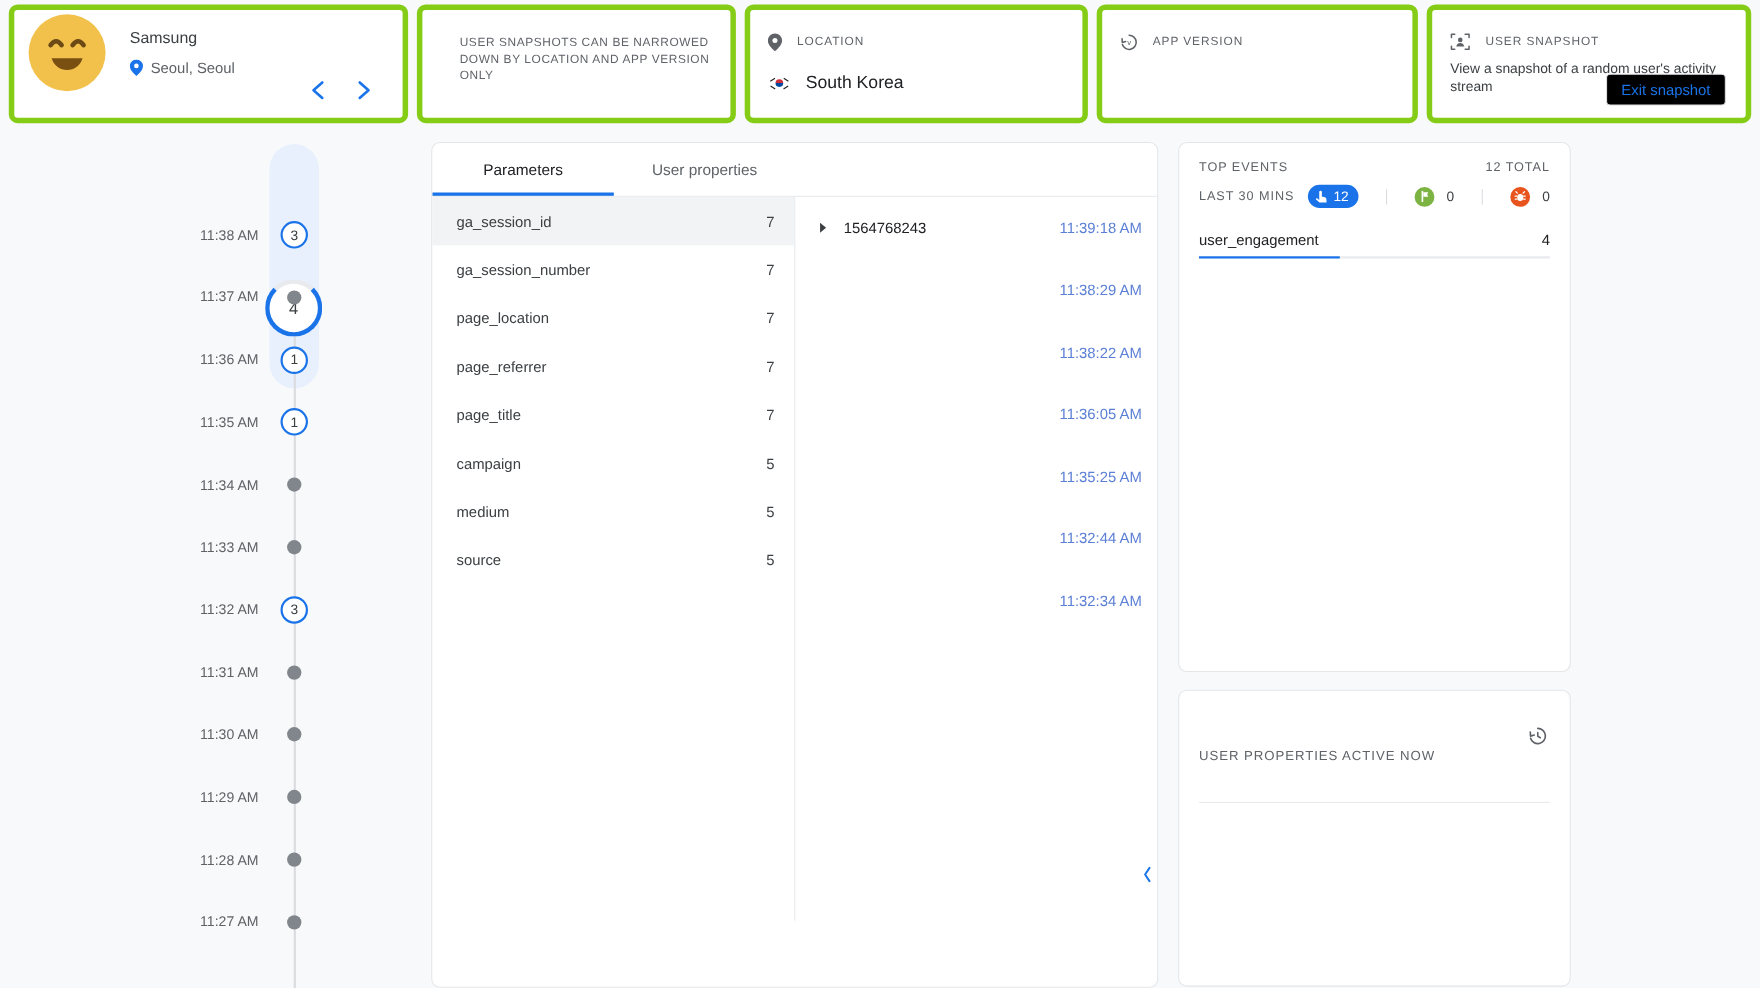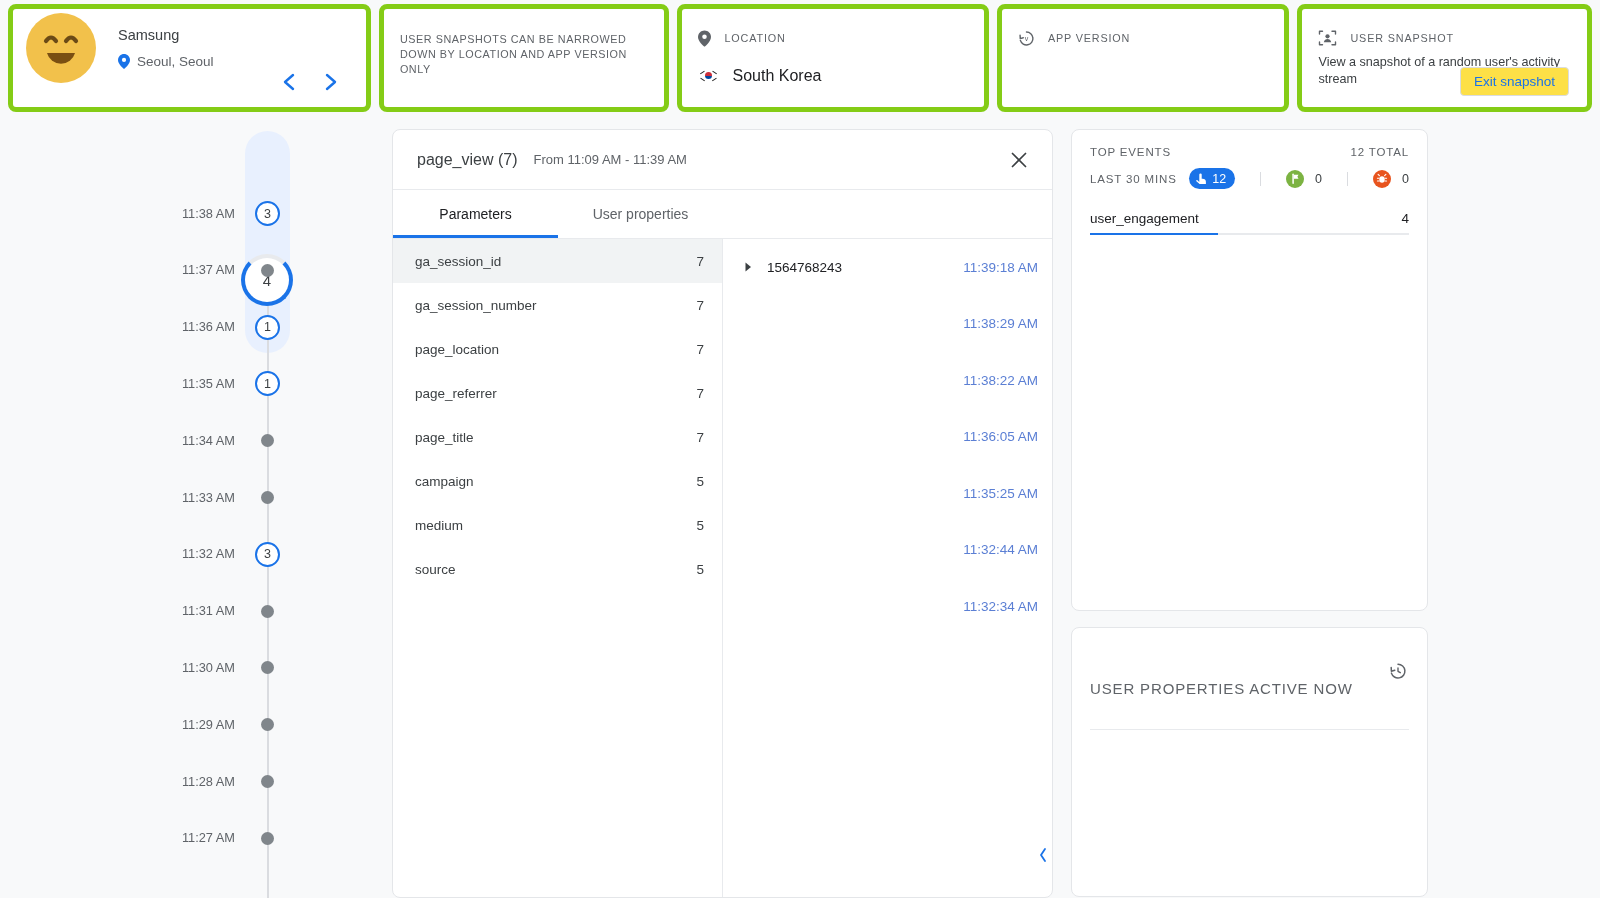--- a/index.html
+++ b/index.html
@@ -83,20 +83,21 @@
   }
 
   .note-text {
     font-size: 10.8px;
     letter-spacing: .55px;
     line-height: 15px;
     color: #5f6368;
     text-transform: uppercase;
     max-width: 250px;
     padding-top: 3px;
+    margin-left: 18px;
   }
 
   .card-label-row {
     display: flex; align-items: center; gap: 13px;
     height: 18px;
   }
   .card-label {
     font-size: 10.8px;
     letter-spacing: .85px;
     color: #5f6368;
@@ -124,21 +125,21 @@
     font-size: 12.6px;
     line-height: 17px;
     color: #3c4043;
     margin-top: 7px;
   }
   .exit-btn {
     position: absolute;
     right: 18px; bottom: 11px;
     border: 1px solid #dadce0;
     border-radius: 4px;
-    background: #fde047;
+    background: #000000;
     color: #1a73e8;
     font-size: 13.5px;
     padding: 6px 13px;
     cursor: pointer;
     font-family: inherit;
   }
 
   
   .timeline {
     position: absolute;
@@ -374,21 +375,21 @@
   }
   .ev-fill {
     position: absolute; left: 0; top: 0; bottom: 0;
     background: #1a73e8;
   }
 
   .props-head {
     display: flex; justify-content: space-between; align-items: center;
   }
   .props-title {
-    font-size: 15px; letter-spacing: .85px;
+    font-size: 12px; letter-spacing: .85px;
     color: #5f6368; text-transform: uppercase; margin-top: 36px;
   }
   .history-icon { width: 22px; height: 22px; cursor: pointer; }
   .props-divider {
     position: absolute;
     left: 18px; right: 18px; top: 101px;
     height: 1px; background: #e8eaed;
   }
 </style>
 </head>
@@ -529,29 +530,20 @@
         <div class="tl-dot" style="top: 5px;"></div>
       </div>
       <div class="tl-row" style="top: 702.8px;">
         <div class="tl-time">11:27 AM</div>
         <div class="tl-dot" style="top: 5px;"></div>
       </div>
     </div>
 </div>
 
 <div class="detail-card">
-  <div class="detail-head">
-    <div class="detail-title">page_view (7)</div>
-    <div class="detail-range">From 11:09 AM - 11:39 AM</div>
-    <div class="close-x">
-      <svg width="22" height="22" viewBox="0 0 22 22">
-        <path d="M4.5 4.5 L17.5 17.5 M17.5 4.5 L4.5 17.5" stroke="#3c4043" stroke-width="1.7" stroke-linecap="round"></path>
-      </svg>
-    </div>
-  </div>
 
   <div class="tabs" id="detail-tabs">
       <div class="tab active">Parameters</div>
       <div class="tab">User properties</div>
     </div>
 
   <div class="detail-body">
     <div class="param-col" id="param-col">
         <div class="param-row sel">
           <span class="pname">ga_session_id</span>

